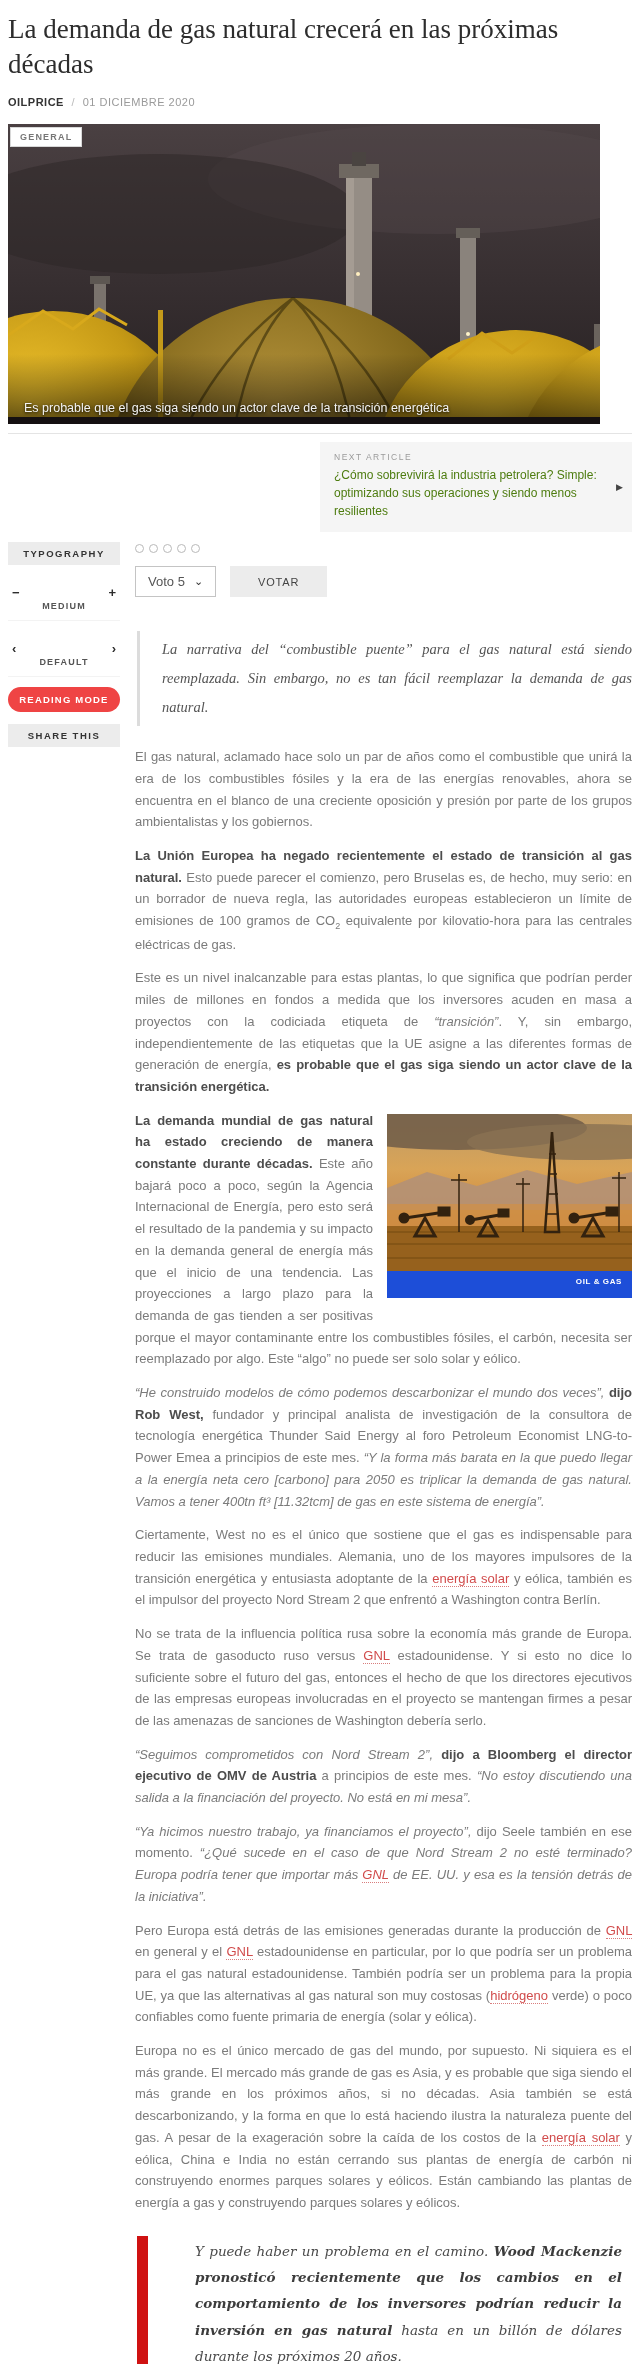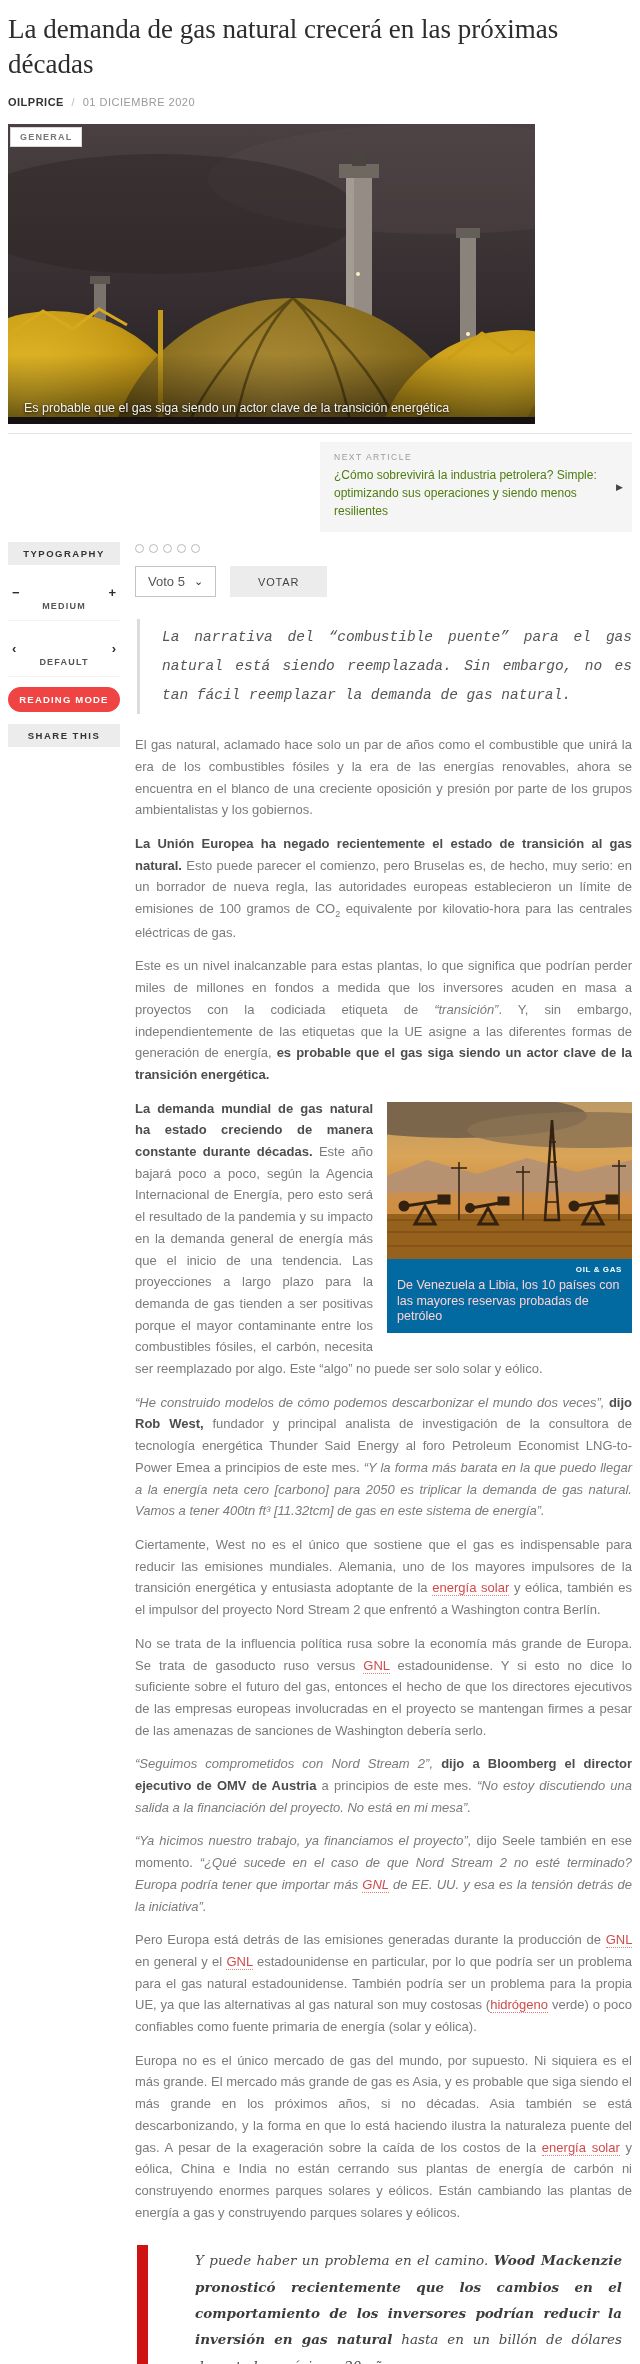--- a/index.html
+++ b/index.html
@@ -16,21 +16,21 @@
     font-family:Liberation Serif, serif;
     font-weight:normal;
     font-size:27px; line-height:1.3; color:#2d2d2d;
     margin:2px 0 14px 0;
   }
   .meta { font-size:11px; letter-spacing:.5px; color:#9a9a9a; margin-bottom:16px; }
   .meta .src { color:#333; font-weight:bold; }
   .meta .sep { color:#bbb; margin:0 4px; }
 
   
-  .hero { position:relative; width:527px; height:300px; overflow:hidden; background:#2e2829; }
+  .hero { position:relative; width:592px; height:300px; overflow:hidden; background:#2e2829; }
   .hero svg { display:block; }
   .cat-badge {
     position:absolute; top:3px; left:2px;
     background:#fff; border:1px solid #d8d8d8;
     font-size:9px; font-weight:bold; letter-spacing:1.2px; color:#777;
     padding:4px 9px;
   }
   .hero-caption {
     position:absolute; left:16px; bottom:9px; right:16px;
     color:#f3f3f3; font-size:12.5px;
@@ -75,34 +75,34 @@
     border-radius:13px; font-family:inherit; font-size:9.5px; font-weight:bold;
     letter-spacing:1.2px; padding:7px 0; margin:10px 0 12px 0; cursor:pointer; text-align:center;
   }
 
   
   .rating { display:flex; gap:5px; margin:2px 0 13px 0; }
   .rating .circ {
     width:9px; height:9px; border:1.5px solid #b9b9b9; border-radius:50%;
     display:inline-block; cursor:pointer;
   }
-  .vote-row { display:flex; gap:14px; margin-bottom:22px; }
+  .vote-row { display:flex; gap:14px; margin-bottom:34px; }
   .vote-select {
     display:flex; align-items:center; gap:9px; border:1px solid #c4c4c4;
     padding:7px 12px; font-size:13px; color:#555; cursor:pointer; background:#fff;
   }
   .vote-select .chev { font-size:11px; color:#333; }
   .vote-btn {
     background:#ececec; border:none; font-family:inherit; font-size:11px;
     letter-spacing:.8px; color:#444; padding:0 28px; cursor:pointer;
   }
 
   
   blockquote.lead {
-    font-family:Liberation Mono, monospace; font-style:italic;
+    font-family:Liberation Serif, serif; font-style:italic;
     font-size:14.5px; line-height:2.0; color:#555;
     border-left:3px solid #dcdcdc; padding:4px 0 4px 22px;
     margin:0 0 20px 2px; text-align:justify;
   }
 
   
   .article-body { font-size:13px; line-height:1.67; text-align:justify; }
   .article-body p { margin:0 0 12px 0; }
   .article-body strong { color:#4d4d4d; }
   .article-body em { }
@@ -116,21 +116,21 @@
     border-left:11px solid #cf1212; padding:2px 10px 2px 47px;
     margin:22px 0 22px 2px; text-align:justify;
   }
   blockquote.red-quote strong, blockquote.red-quote .bold { color:#3c3c3c; }
 
   
   figure.inline-card {
     float:right; width:245px; margin:4px 0 12px 14px; cursor:pointer;
   }
   figure.inline-card svg { display:block; }
-  .card-caption-box { background:#0369a1; padding:4px 10px 8px 10px; }
+  .card-caption-box { background:#1d4ed8; padding:4px 10px 8px 20px; }
   .card-cat { text-align:right; font-size:8px; font-weight:bold; letter-spacing:.6px; color:#fff; margin-bottom:2px; }
   .card-caption { font-size:12.5px; line-height:1.25; color:#ffd2d2; text-align:left; }
 </style>
 </head>
 <body>
 
 <div class="wrap">
 
   <h1 class="title">La demanda de gas natural crecerá en las próximas décadas</h1>
   <div class="meta">
@@ -295,21 +295,20 @@
               <line x1="72" y1="60" x2="72" y2="118"></line>
                 <line x1="64" y1="66" x2="80" y2="66"></line>
               <line x1="136" y1="64" x2="136" y2="118"></line>
                 <line x1="129" y1="70" x2="143" y2="70"></line>
               <line x1="232" y1="58" x2="232" y2="118"></line>
                 <line x1="225" y1="64" x2="239" y2="64"></line>
             </g>
           </svg>
           <figcaption class="card-caption-box">
             <div class="card-cat">OIL &amp; GAS</div>
-            <div class="card-caption">De Venezuela a Libia, los 10 países con las mayores reservas probadas de petróleo</div>
           </figcaption>
         </figure>
 
         <div id="paras-after">
             <p><strong>La demanda mundial de gas natural ha estado creciendo de manera constante durante décadas.</strong><span> Este año bajará poco a poco, según la Agencia Internacional de Energía, pero esto será el resultado de la pandemia y su impacto en la demanda general de energía más que el inicio de una tendencia. Las proyecciones a largo plazo para la demanda de gas tienden a ser positivas porque el mayor contaminante entre los combustibles fósiles, el carbón, necesita ser reemplazado por algo. Este “algo” no puede ser solo solar y eólico.</span></p>
             <p><em>“He construido modelos de cómo podemos descarbonizar el mundo dos veces”, </em><strong>dijo Rob West,</strong><span> fundador y principal analista de investigación de la consultora de tecnología energética Thunder Said Energy al foro Petroleum Economist LNG-to-Power Emea a principios de este mes. </span><em>“Y la forma más barata en la que puedo llegar a la energía neta cero [carbono] para 2050 es triplicar la demanda de gas natural. Vamos a tener 400tn ft³ [11.32tcm] de gas en este sistema de energía”.</em></p>
             <p><span>Ciertamente, West no es el único que sostiene que el gas es indispensable para reducir las emisiones mundiales. Alemania, uno de los mayores impulsores de la transición energética y entusiasta adoptante de la </span><a class="lnk">energía solar</a><span> y eólica, también es el impulsor del proyecto Nord Stream 2 que enfrentó a Washington contra Berlín.</span></p>
             <p><span>No se trata de la influencia política rusa sobre la economía más grande de Europa. Se trata de gasoducto ruso versus </span><a class="lnk">GNL</a><span> estadounidense. Y si esto no dice lo suficiente sobre el futuro del gas, entonces el hecho de que los directores ejecutivos de las empresas europeas involucradas en el proyecto se mantengan firmes a pesar de las amenazas de sanciones de Washington debería serlo.</span></p>
             <p><em>“Seguimos comprometidos con Nord Stream 2”, </em><strong>dijo a Bloomberg el director ejecutivo de OMV de Austria</strong><span> a principios de este mes. </span><em>“No estoy discutiendo una salida a la financiación del proyecto. No está en mi mesa”.</em></p>
             <p><em>“Ya hicimos nuestro trabajo, ya financiamos el proyecto”,</em><span> dijo Seele también en ese momento. </span><em>“¿Qué sucede en el caso de que Nord Stream 2 no esté terminado? Europa podría tener que importar más </em><a class="lnk" style="font-style: italic;">GNL</a><em> de EE. UU. y esa es la tensión detrás de la iniciativa”.</em></p>

